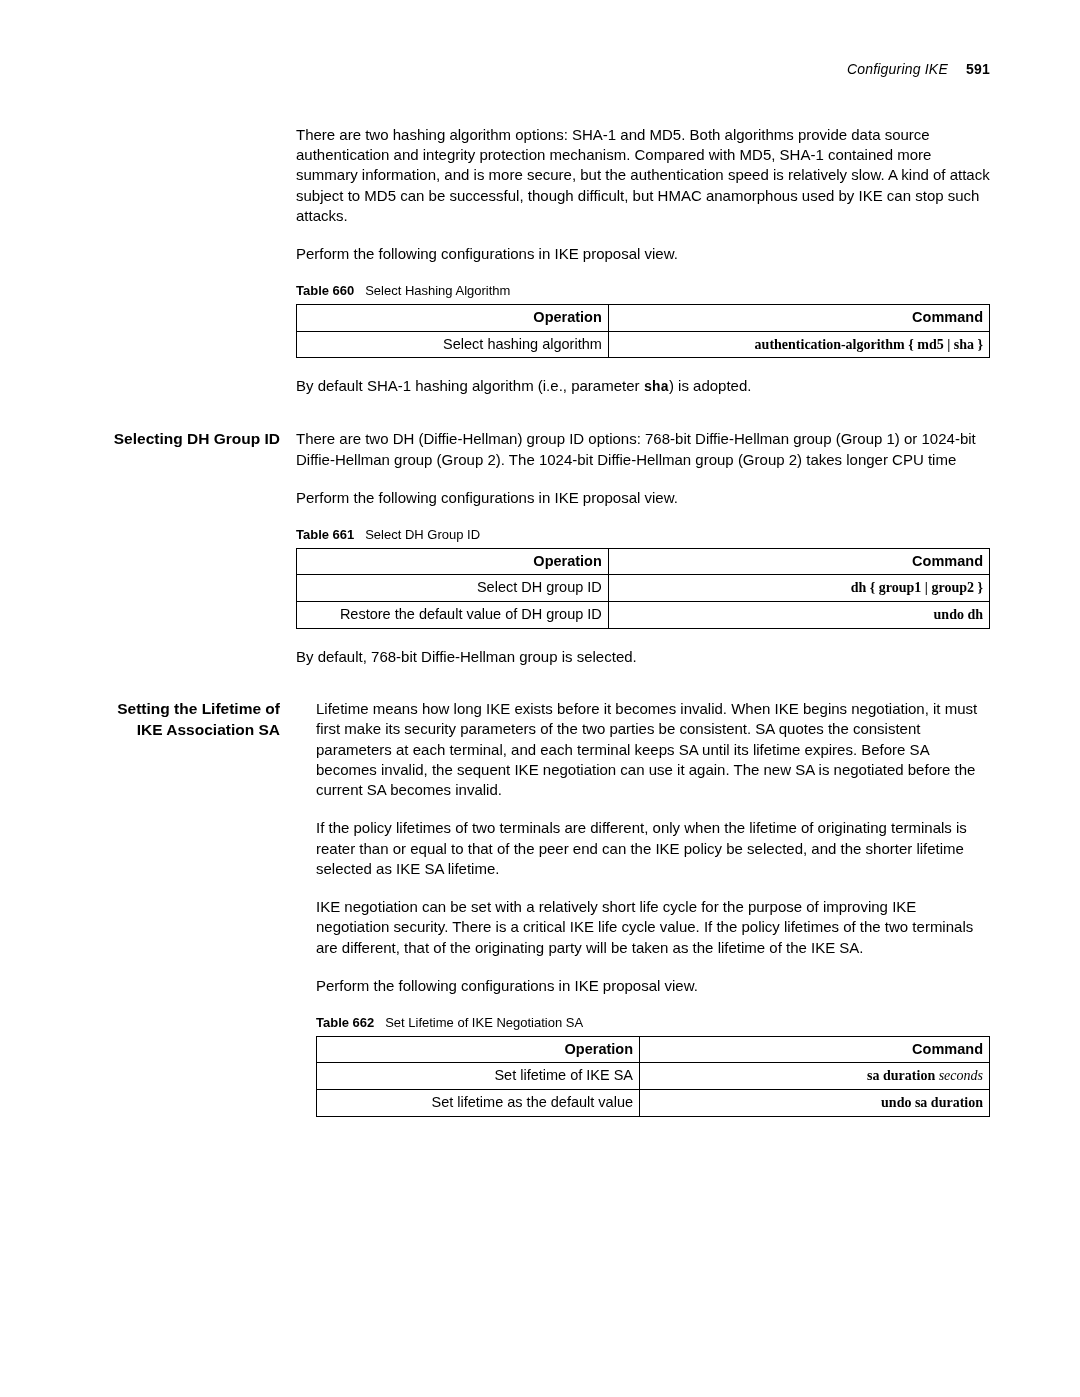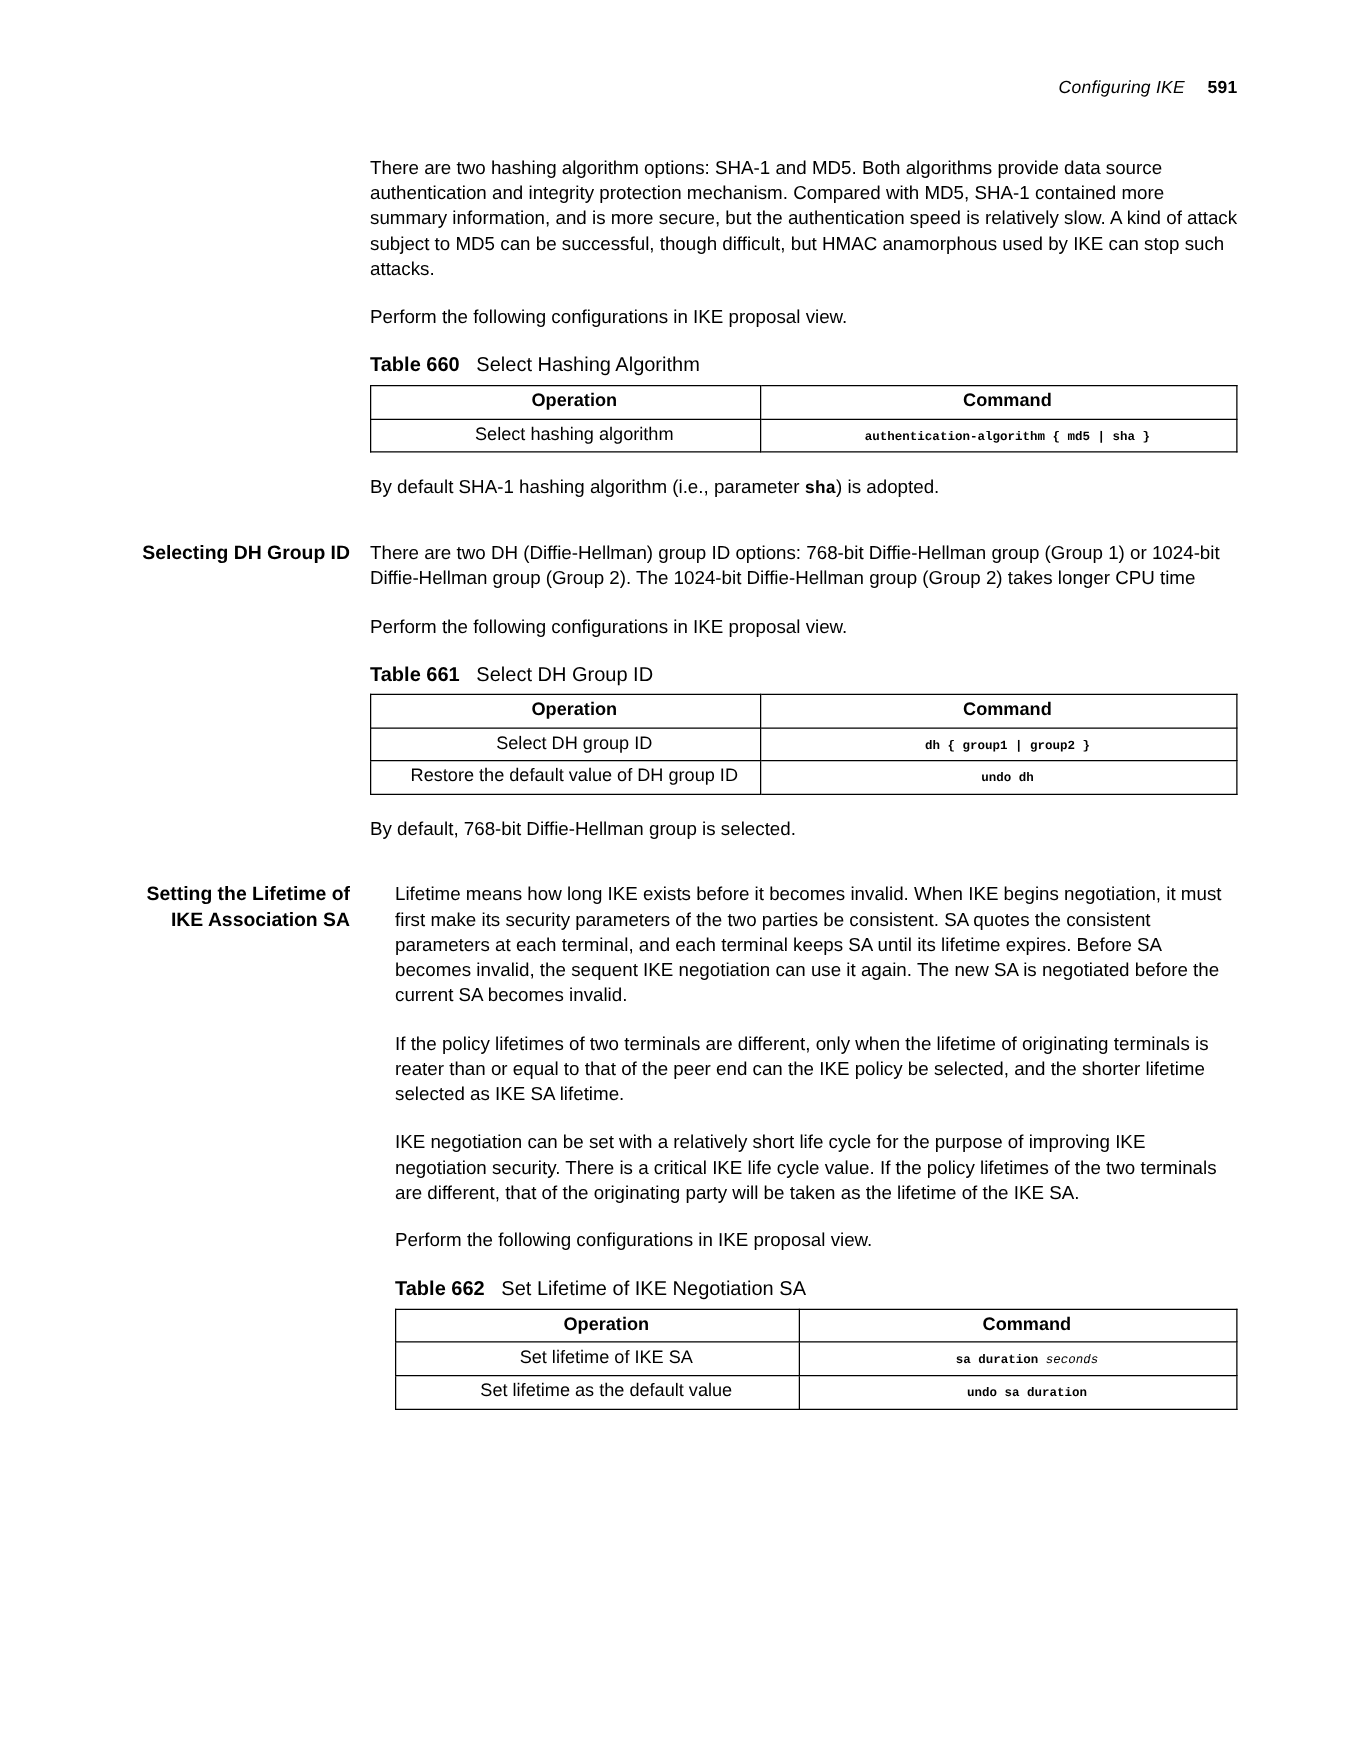--- a/index.html
+++ b/index.html
@@ -46,43 +46,43 @@
   }
   .maincol {
     flex: 1;
   }
   .para {
     margin-bottom: 18px;
   }
   .caption {
     margin-top: 10px;
     margin-bottom: 4px;
-    font-size: 16px;
+    font-size: 13px;
   }
   .caption .tlabel {
     font-weight: bold;
   }
   table.cmd {
     border-collapse: collapse;
     width: 100%;
     margin-bottom: 18px;
     font-size: 14.5px;
   }
   table.cmd th, table.cmd td {
     border: 1px solid #000;
     padding: 3px 6px 3px 20px;
-    text-align: center;
+    text-align: right;
     vertical-align: top;
   }
   table.cmd th {
     font-weight: bold;
   }
   .mono {
-    font-family: Liberation Mono, monospace;
-    font-size: 10px;
+    font-family: Liberation Serif, serif;
+    font-size: 14px;
     font-weight: bold;
   }
   .mono .ital {
     font-style: italic;
     font-weight: normal;
   }
   .inline-mono {
     font-family: "Courier New", Courier, monospace;
     font-size: 14px;
     font-weight: bold;

